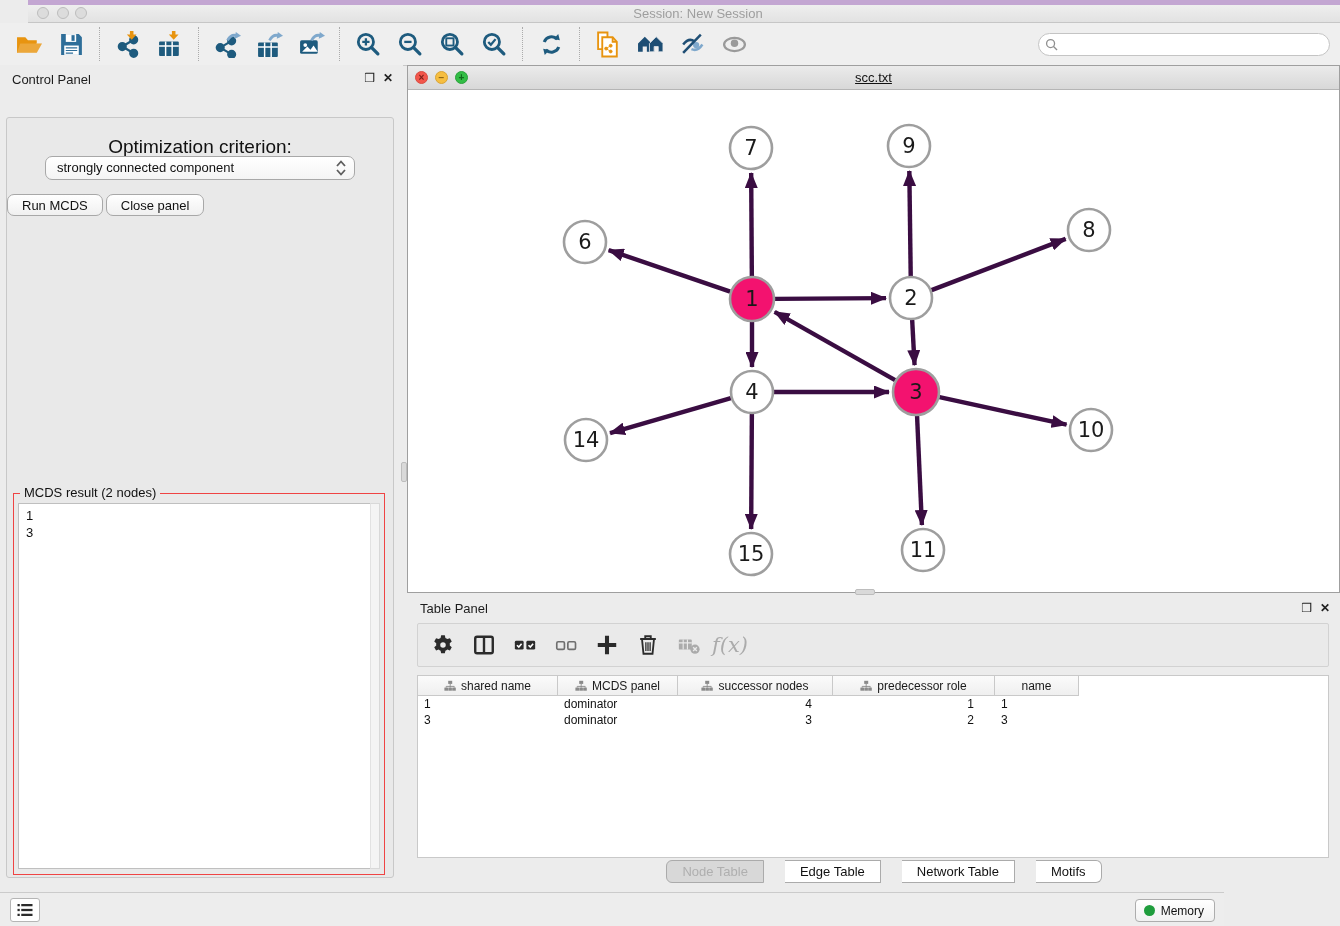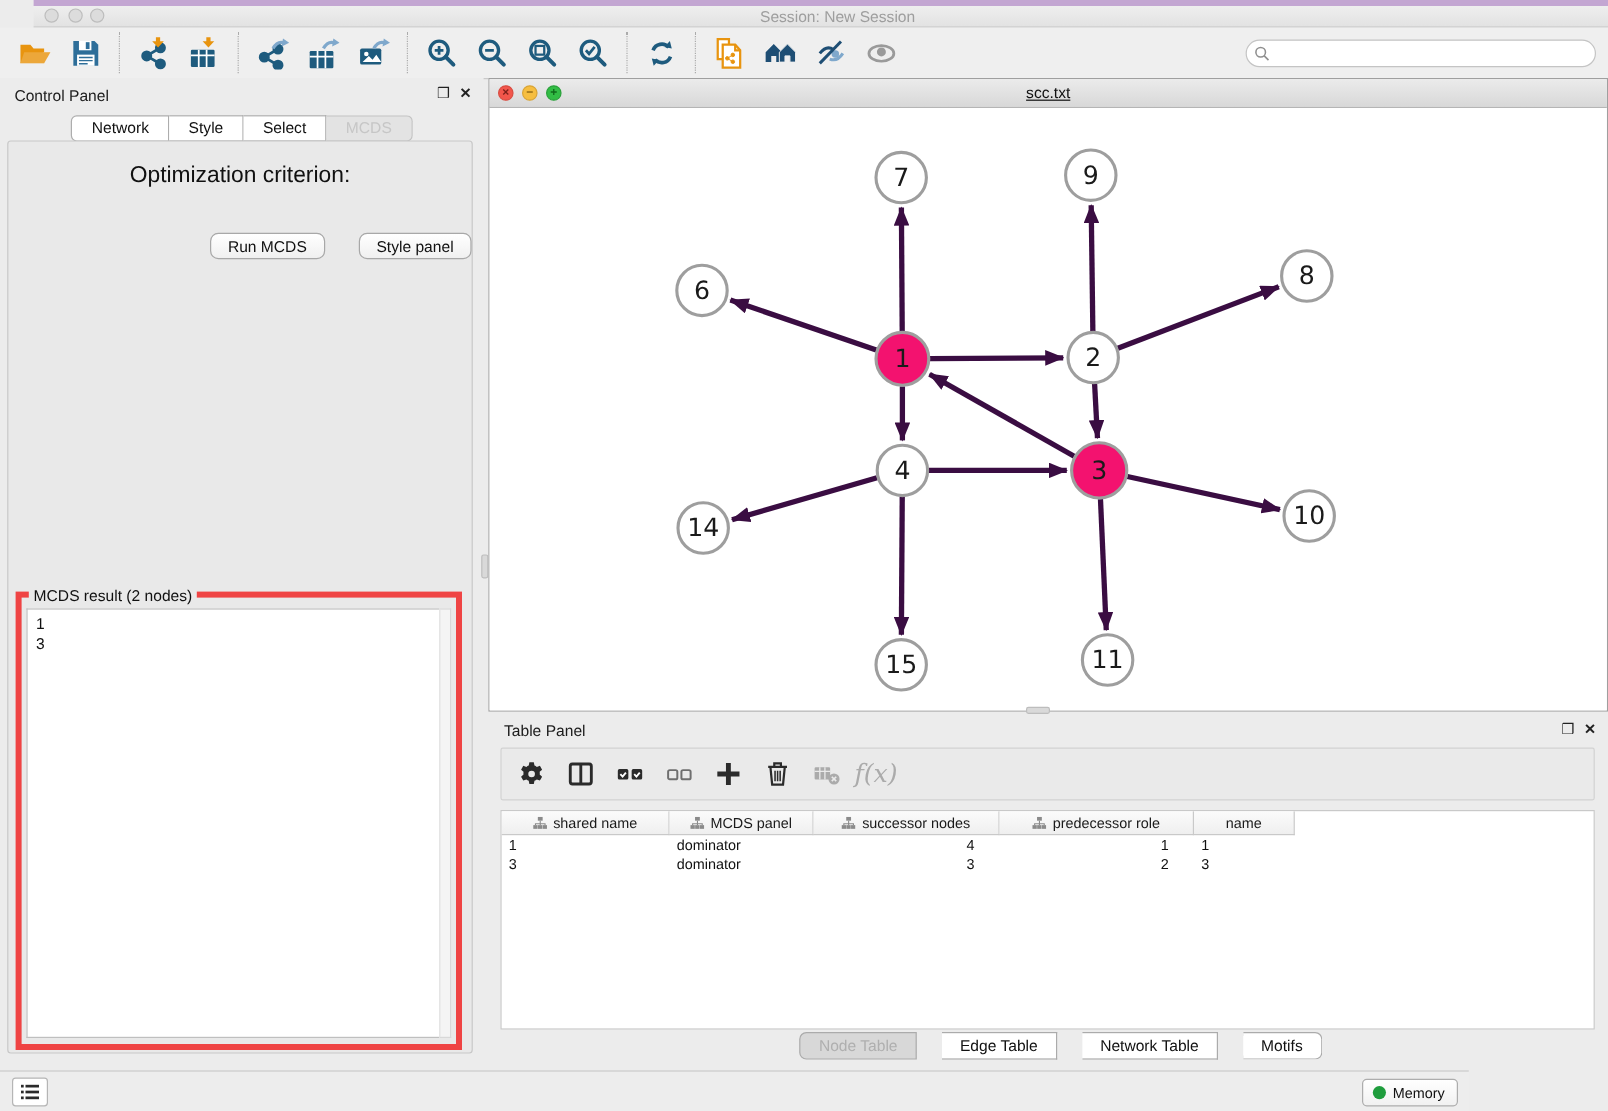--- a/index.html
+++ b/index.html
@@ -44,26 +44,26 @@
   .cp-tab:first-child { border-left:1px solid #ADADAD; border-radius:5px 0 0 5px; }
   .cp-tab.active { background:#E3E3E3; color:#C6C6C6; border-color:#C2C2C2; border-radius:0 5px 5px 0; }
 
   .cp-body { position:absolute; left:6px; top:52px; width:388px; height:761px;
     background:#E9E9E9; border:1px solid #C8C8C8; border-radius:3px; }
   .opt-label { position:absolute; top:18px; width:100%; text-align:center; font-size:19px; color:#111; }
   .criterion { position:absolute; left:38px; right:38px; top:38px; height:24px;
     background:linear-gradient(#FFF,#F4F4F4); border:1px solid #A8A8A8; border-radius:7px;
     font-size:13px; line-height:22px; padding-left:11px; color:#111; }
   .criterion .stepper { position:absolute; right:7px; top:2px; width:12px; height:18px; }
-  .cp-buttons { position:absolute; top:76px; width:100%; display:flex; justify-content:flex-end; gap:28px; }
+  .cp-buttons { position:absolute; top:76px; width:100%; display:flex; justify-content:flex-start; gap:3px; }
   .aqua-btn { height:22px; padding:0 14px; font-size:13px; color:#111;
     background:linear-gradient(#FFF,#F0F0F0); border:1px solid #A8A8A8; border-radius:7px; cursor:default; }
 
   .result-fieldset { position:absolute; left:6px; right:8px; top:375px; bottom:2px;
-    border:5px solid #ef4444; }
+    border:1px solid #ef4444; }
   .result-legend { position:absolute; top:-9px; left:6px; background:#E9E9E9; padding:0 4px;
     font-size:13px; color:#111; }
   .result-text { position:absolute; left:4px; right:14px; top:9px; bottom:5px; background:#FFF;
     border:1px solid #BFBFBF; border-right:none; font-size:13px; color:#111; padding:3px 0 0 7px; line-height:17px; }
   .result-scroll { position:absolute; right:4px; top:9px; bottom:5px; width:10px; background:#F4F4F4;
     border:1px solid #D8D8D8; border-left:1px solid #E2E2E2; }
 
   
   .network-window { position:absolute; left:407px; top:65px; width:933px; height:528px;
     border:1px solid #9F9F9F; background:#FFF; }
@@ -329,31 +329,32 @@
   </div>
 
   <div class="control-panel">
     <div class="cp-header">
       <span class="panel-title">Control Panel</span>
       <span class="panel-icons">
         <span class="panel-icon">❒</span>
         <span class="panel-icon close">✕</span>
       </span>
     </div>
-    <div class="cp-tabs">
-        <div class="cp-tab">Network</div>
-        <div class="cp-tab">Style</div>
-        <div class="cp-tab">Select</div>
-        <div class="cp-tab active">MCDS</div>
-      </div>
     <div class="cp-body">
       <div class="opt-label">Optimization criterion:</div>
+      <div class="criterion">
+        <span>strongly connected component</span>
+        <svg class="stepper" viewBox="0 0 12 18">
+          <path d="M2 7 L6 2.5 L10 7" fill="none" stroke="#5E5E5E" stroke-width="1.8"></path>
+          <path d="M2 11 L6 15.5 L10 11" fill="none" stroke="#5E5E5E" stroke-width="1.8"></path>
+        </svg>
+      </div>
       <div class="cp-buttons">
         <button class="aqua-btn">Run MCDS</button>
-        <button class="aqua-btn">Style panel</button>
+        <button class="aqua-btn">Close panel</button>
       </div>
       <div class="result-fieldset">
         <span class="result-legend">MCDS result (2 nodes)</span>
         <div class="result-text">
             <div>1</div>
             <div>3</div>
           </div>
         <div class="result-scroll"></div>
       </div>
     </div>

